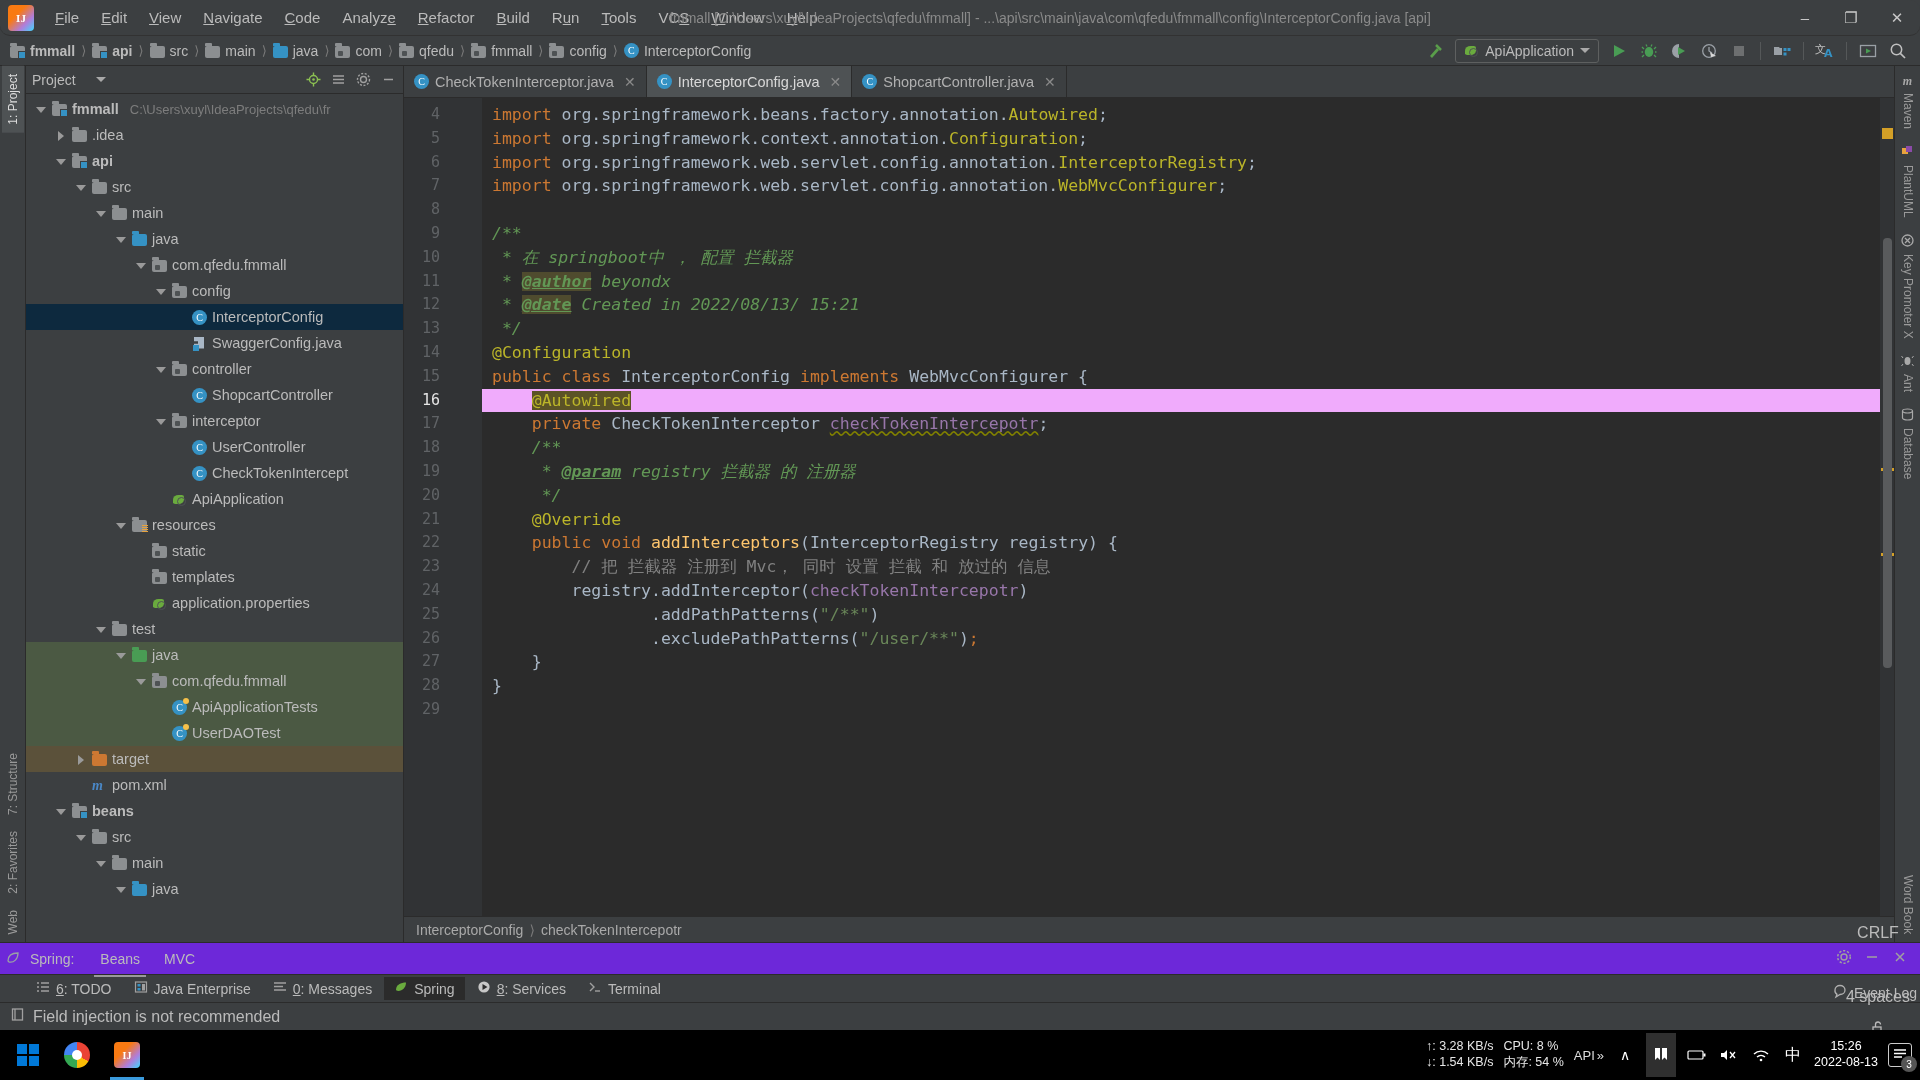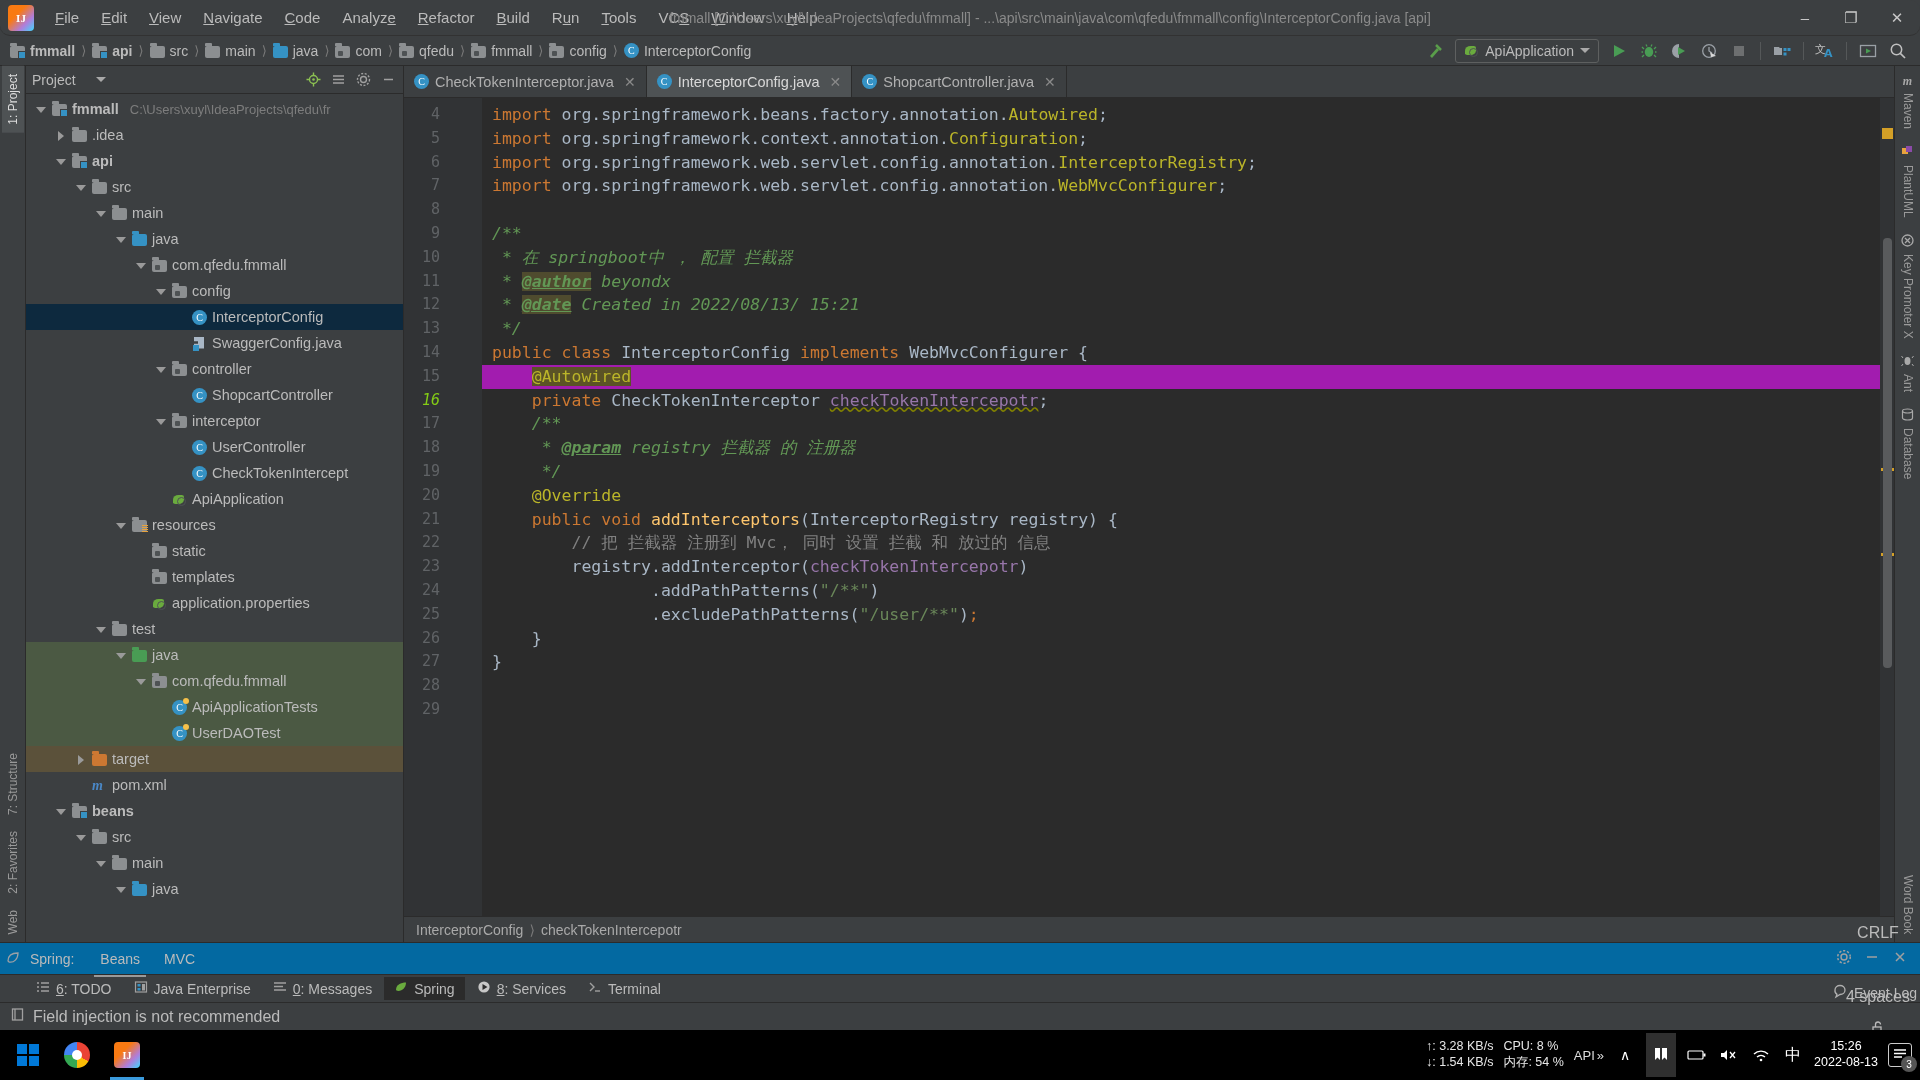--- a/index.html
+++ b/index.html
@@ -217,31 +217,31 @@
   .tab-close { color:#8a8a8a; font-size:14px; margin-left:4px; }
 
   .code-wrap { flex: 1 1 auto; display: flex; min-height: 0; position: relative; background:#2b2b2b; }
   .gutter {
     width: 78px; flex: 0 0 78px; background: #313335;
     font-family: "DejaVu Sans Mono", monospace; font-size: 15px;
     color: #606366; text-align: right; padding-top: 5px;
     position: relative;
   }
   .gutterline { height: 23.8px; line-height: 23.8px; padding-right: 6px; position:relative; }
-  .gutterline.cur { color:#84cc16;font-style:italic; }
+  .gutterline.cur { color:#e5e5e5; }
 
   .code {
     flex: 1 1 auto; position: relative;
     font-family: "DejaVu Sans Mono", monospace;
     font-size: 16.5px; padding-top: 5px;
     color: #a9b7c6; overflow: hidden;
     background:#2b2b2b;
   }
   .cline { height: 23.8px; line-height: 23.8px; white-space: pre; padding-left: 10px; }
-  .cline.hl { background: #a21caf; }
+  .cline.hl { background: #f0abfc; }
   .kw { color: #cc7832; }
   .ann { color: #bbb529; }
   .str { color: #6a8759; }
   .cmt { color: #808080; }
   .jdoc { color: #629755; font-style: italic; }
   .jdoc-tag { color: #629755; font-style: italic; font-weight:bold; text-decoration: underline; }
   .fld { color: #9876aa; }
   .mth { color: #ffc66d; }
   .hl-box { background: #5b5326; }
   .hl-box2 { background: #4f4b2e; }
@@ -259,21 +259,21 @@
   .markcol {
     width: 14px; flex: 0 0 14px; background: #313335; position: relative;
   }
   .vscroll {
     position:absolute; right:2px; width:9px; background:#595b5d; border-radius:4px;
   }
 
   
   .spring-panel {
     flex: 0 0 32px; height: 32px;
-    background: #0369a1; display:flex; align-items:center;
+    background: #6d28d9; display:flex; align-items:center;
     border-top: 1px solid #2b2b2b; padding-left: 26px;
     font-size: 14px; position: relative;
   }
   .sp-label { color:#bbbbbb; padding: 0 14px 0 4px; }
   .sp-tab { padding: 4px 12px; color:#bbbbbb; position:relative; }
   .sp-tab.sel::after {
     content:""; position:absolute; left:6px; right:6px; bottom:-6px; height:2px; background:#9a9a9a;
   }
   .sp-right { margin-left:auto; display:flex; align-items:center; gap:12px; padding-right:12px; color:#a0a0a0; }
 
@@ -759,20 +759,21 @@
             <div class="cline"><span class="kw">import</span> org.springframework.beans.factory.annotation.<span class="ann">Autowired</span>;</div>
             <div class="cline"><span class="kw">import</span> org.springframework.context.annotation.<span class="ann">Configuration</span>;</div>
             <div class="cline"><span class="kw">import</span> org.springframework.web.servlet.config.annotation.<span class="ann">InterceptorRegistry</span>;</div>
             <div class="cline"><span class="kw">import</span> org.springframework.web.servlet.config.annotation.<span class="ann">WebMvcConfigurer</span>;</div>
             <div class="cline">&nbsp;</div>
             <div class="cline"><span class="jdoc">/**</span></div>
             <div class="cline"><span class="jdoc"> * 在 springboot中 ， 配置 拦截器</span></div>
             <div class="cline"><span class="jdoc"> * <span class="jdoc-tag hl-box2">@author</span> beyondx</span></div>
             <div class="cline"><span class="jdoc"> * <span class="jdoc-tag hl-box2">@date</span> Created in 2022/08/13/ 15:21</span></div>
             <div class="cline"><span class="jdoc"> */</span></div>
+            <div class="cline"><span class="ann">@Configuration</span></div>
             <div class="cline"><span class="kw">public</span> <span class="kw">class</span> InterceptorConfig <span class="kw">implements</span> WebMvcConfigurer {</div>
             <div class="cline hl">    <span class="ann hl-box">@Autowired</span></div>
             <div class="cline">    <span class="kw">private</span> CheckTokenInterceptor <span class="fld squig">checkTokenIntercepotr</span>;</div>
             <div class="cline"><span class="jdoc">    /**</span></div>
             <div class="cline"><span class="jdoc">     * <span class="jdoc-tag">@param</span> registry 拦截器 的 注册器</span></div>
             <div class="cline"><span class="jdoc">     */</span></div>
             <div class="cline">    <span class="ann">@Override</span></div>
             <div class="cline">    <span class="kw">public</span> <span class="kw">void</span> <span class="mth">addInterceptors</span>(InterceptorRegistry registry) {</div>
             <div class="cline"><span class="cmt">        // 把 拦截器 注册到 Mvc， 同时 设置 拦截 和 放过的 信息</span></div>
             <div class="cline">        registry.addInterceptor(<span class="fld">checkTokenIntercepotr</span>)</div>

